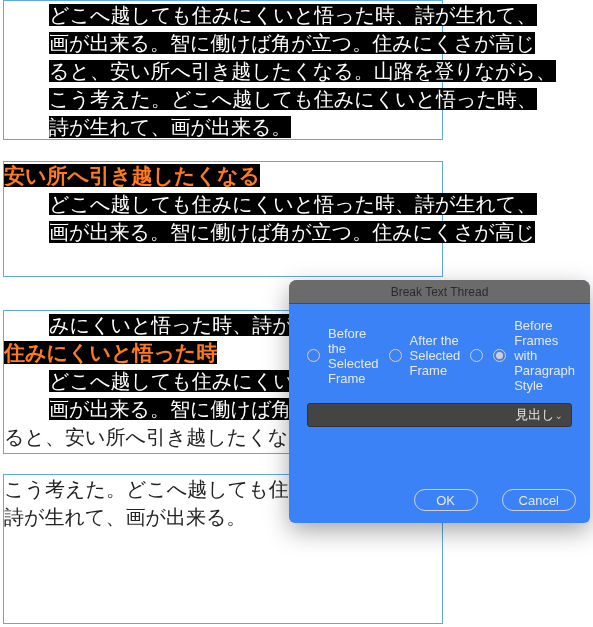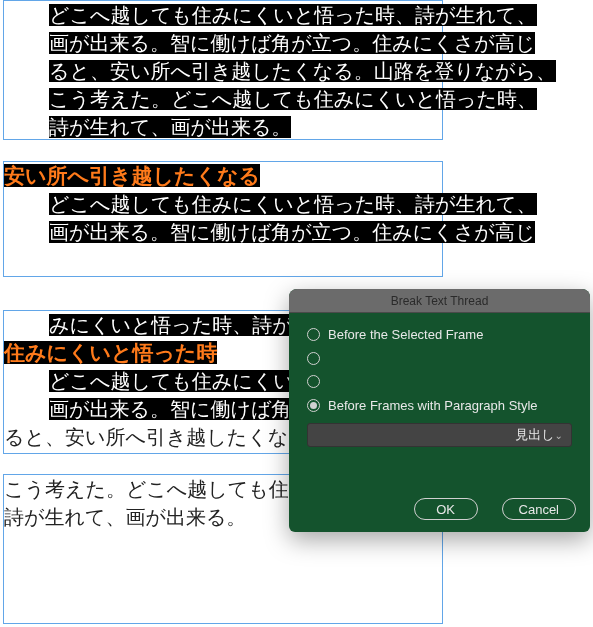--- a/index.html
+++ b/index.html
@@ -34,43 +34,43 @@
   }
   .normal {
     color: #222;
     background: transparent;
   }
 
   
   .dialog {
     position: absolute;
     left: 289px;
-    top: 289px;
+    top: 280px;
     width: 301px;
     height: 243px;
-    background: #14532d;
+    background: #3b82f6;
     border-radius: 8px 8px 6px 6px;
     box-shadow: 0 8px 24px rgba(0,0,0,0.35);
     overflow: hidden;
     color: #e8e8e8;
     font-family: -apple-system, "Helvetica Neue", Arial, sans-serif;
   }
   .dialog-title {
     background: #6b6b6b;
     border-bottom: 1px solid #4a4a4a;
     height: 24px;
     text-align: center;
     font-size: 12px;
     line-height: 24px;
     color: #2a2a2a;
   }
   .radio-group {
     padding: 14px 18px 4px 18px;
     display: flex;
-    flex-direction: column;
+    flex-direction: row;
     gap: 10px;
   }
   .radio-row {
     display: flex;
     align-items: center;
     gap: 8px;
     font-size: 13px;
     cursor: pointer;
   }
   .radio {
@@ -163,20 +163,21 @@
 <div class="dialog">
   <div class="dialog-title">Break Text Thread</div>
 
   <div class="radio-group">
     <div class="radio-row">
       <span class="radio"></span>
       <span>Before the Selected Frame</span>
     </div>
     <div class="radio-row">
       <span class="radio"></span>
+      <span>After the Selected Frame</span>
     </div>
     <div class="radio-row">
       <span class="radio"></span>
     </div>
     <div class="radio-row">
       <span class="radio checked"></span>
       <span>Before Frames with Paragraph Style</span>
     </div>
   </div>
 

